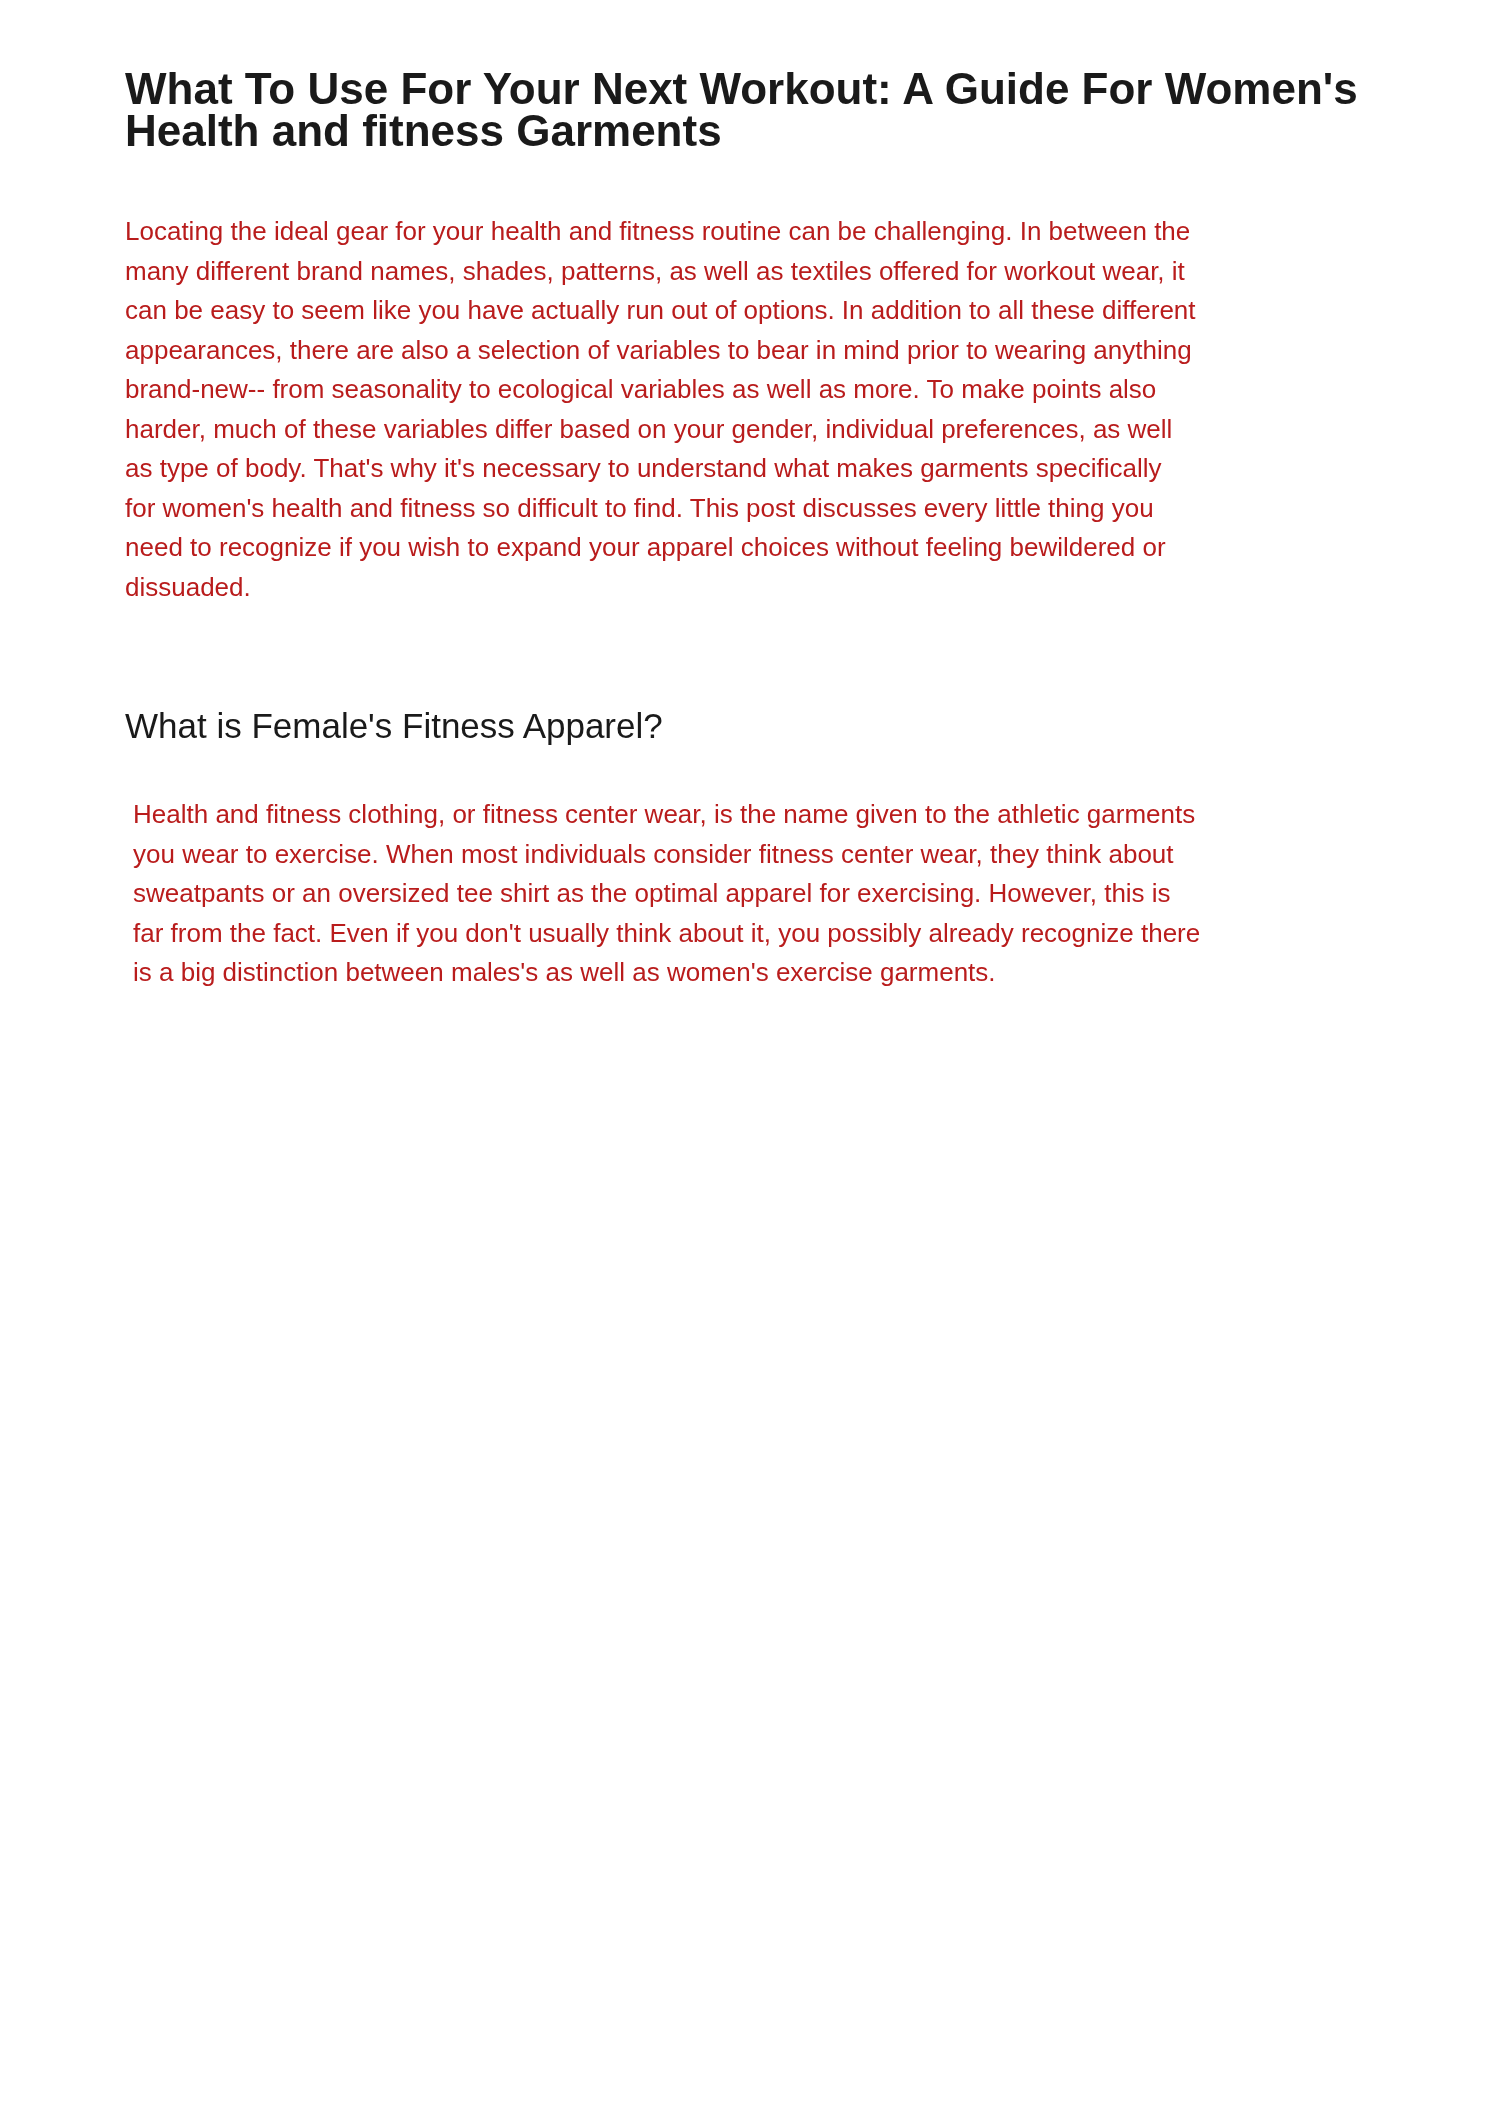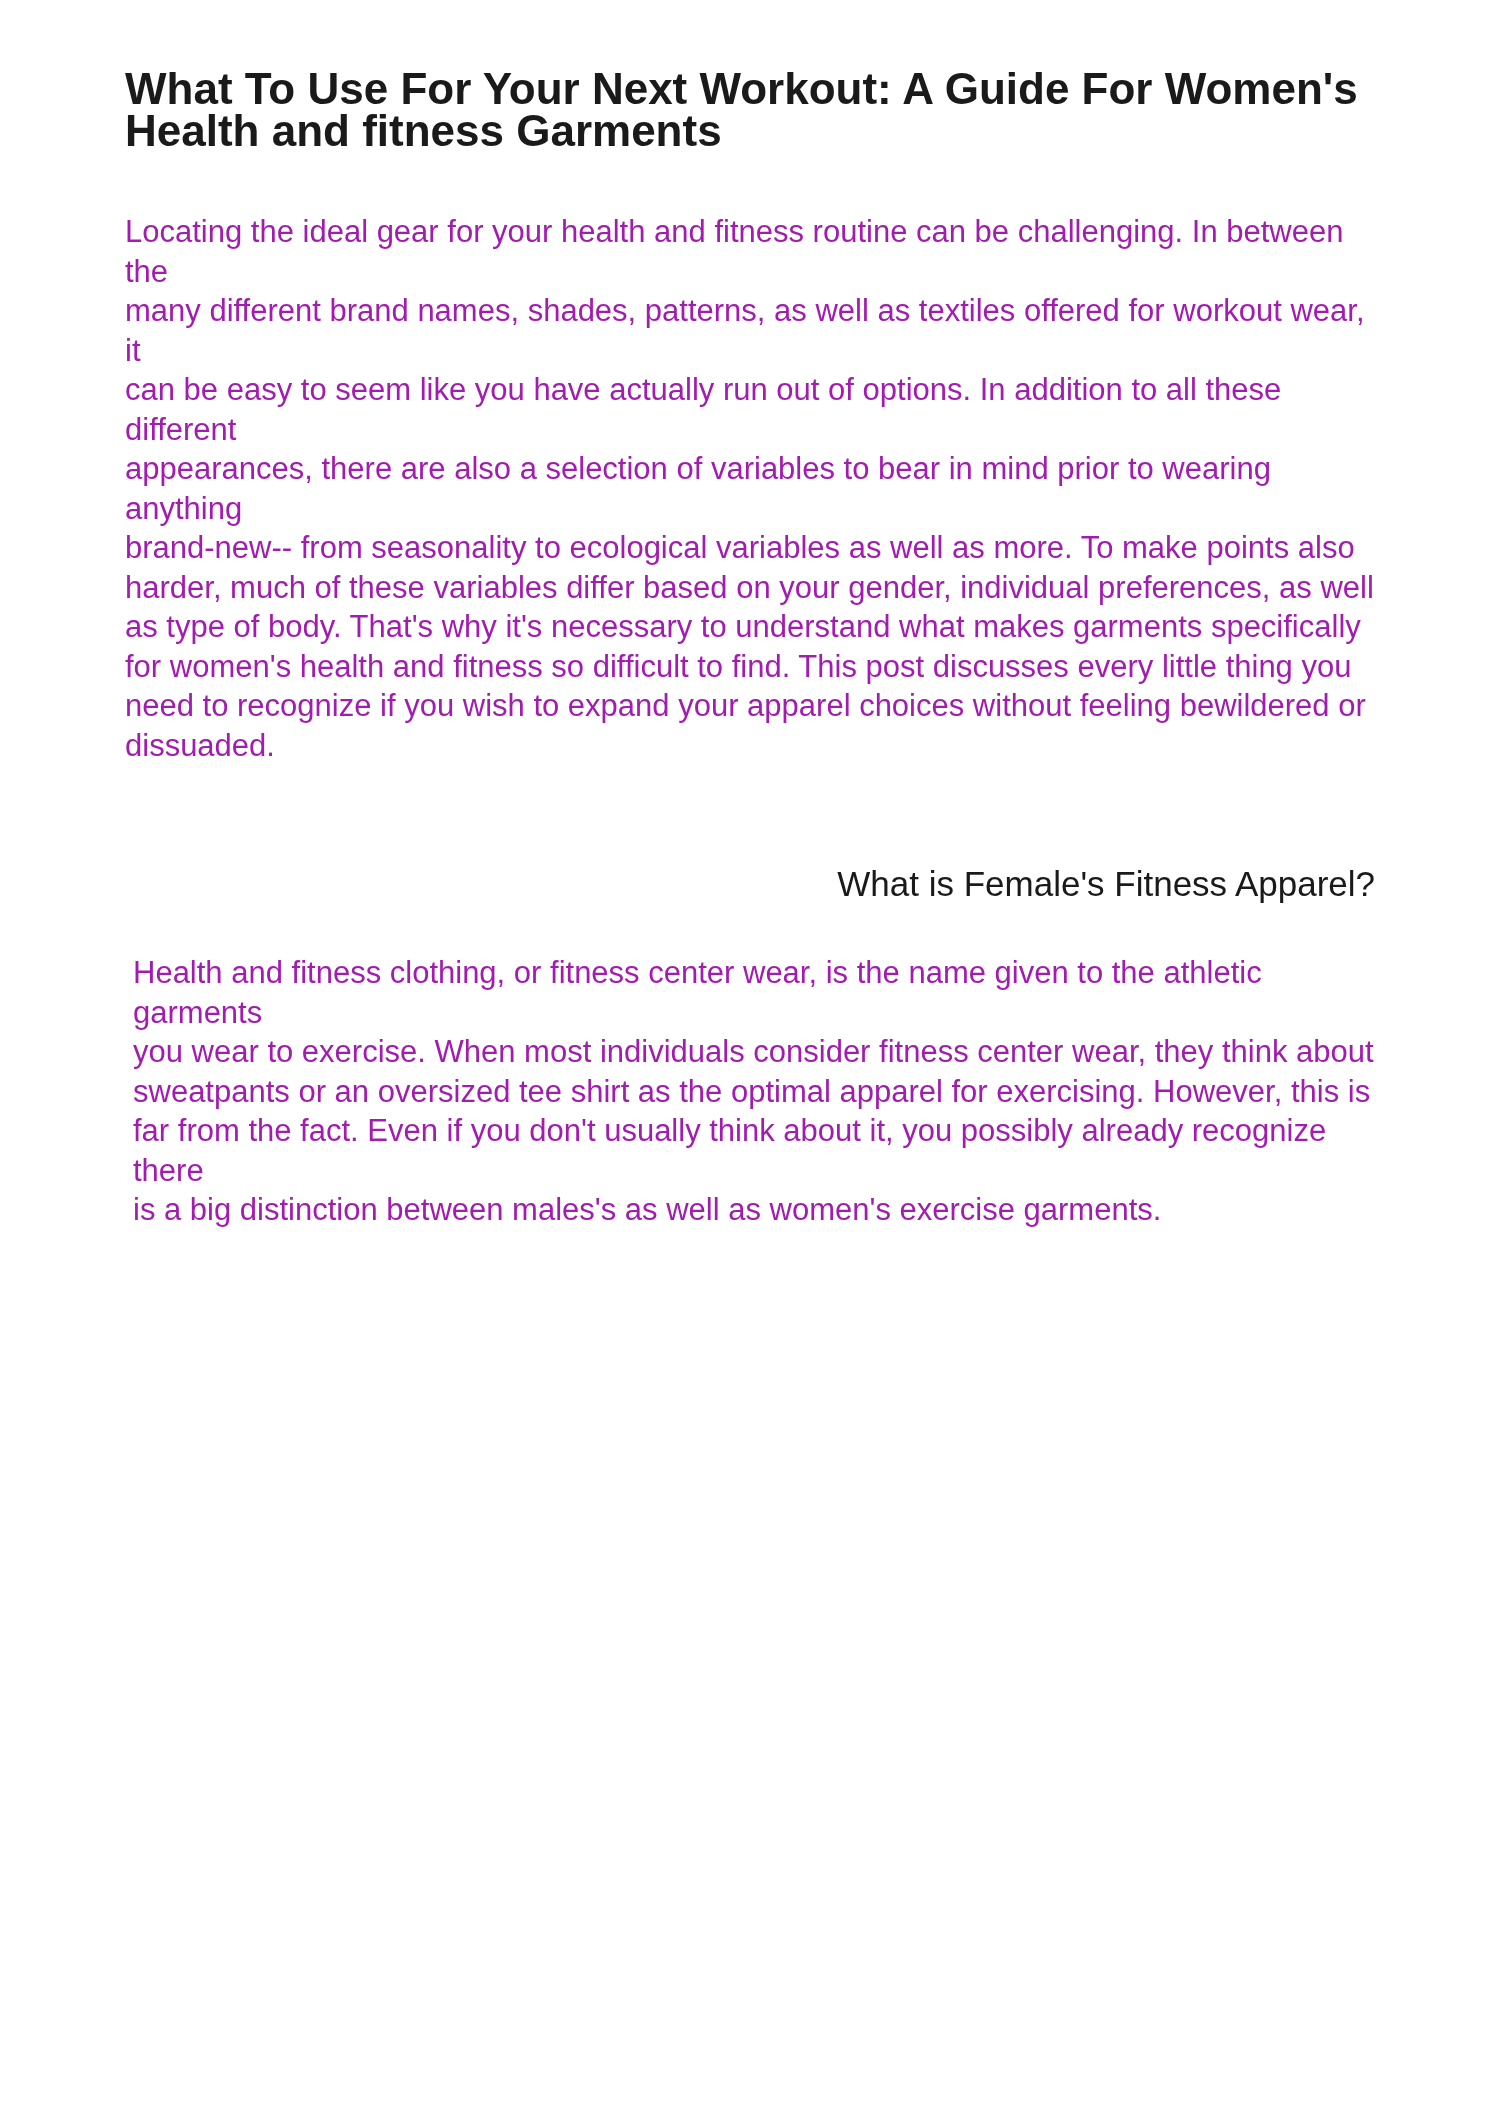--- a/index.html
+++ b/index.html
@@ -22,37 +22,36 @@
   h1.article-title {
     margin: 0;
     font-size: 44px;
     line-height: 42px;
     font-weight: 700;
     letter-spacing: 0;
     white-space: pre-line;
     color: #1a1a1a;
   }
   p.body-paragraph {
-    font-size: 31px;
+    font-size: 26px;
     line-height: 39.5px;
     font-weight: 400;
     white-space: pre-line;
-    color: #a21caf;
+    color: #b91c1c;
   }
   p.intro-paragraph {
     margin: 60px 0 0 0;
   }
   h2.section-heading {
     margin: 99px 0 0 0;
     font-size: 35px;
     line-height: 40px;
     font-weight: 400;
     white-space: pre-line;
     color: #1a1a1a;
-    text-align: right;
   }
   p.section-paragraph {
     margin: 49px 0 0 8px;
   }
 </style>
 </head>
 <body>
 
 <div class="page">
   <h1 class="article-title">What To Use For Your Next Workout: A Guide For Women's

